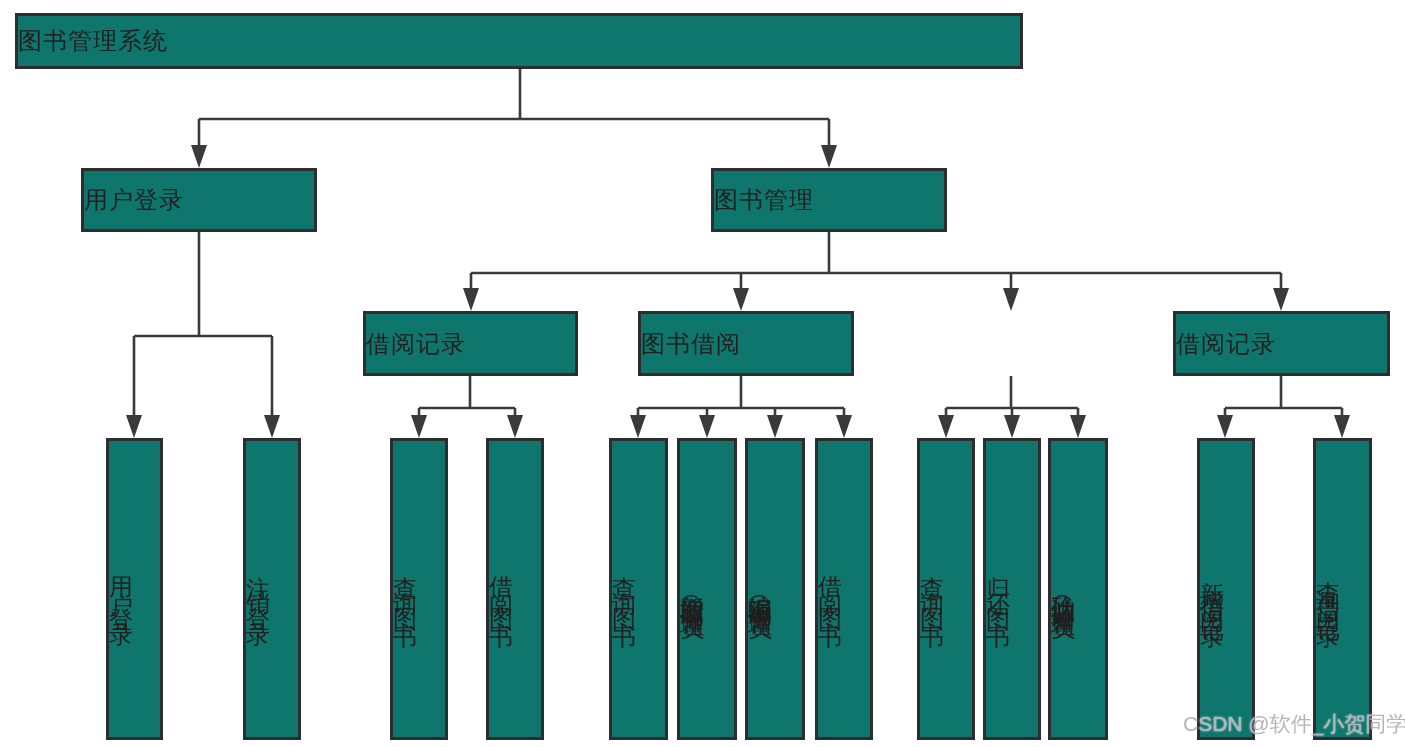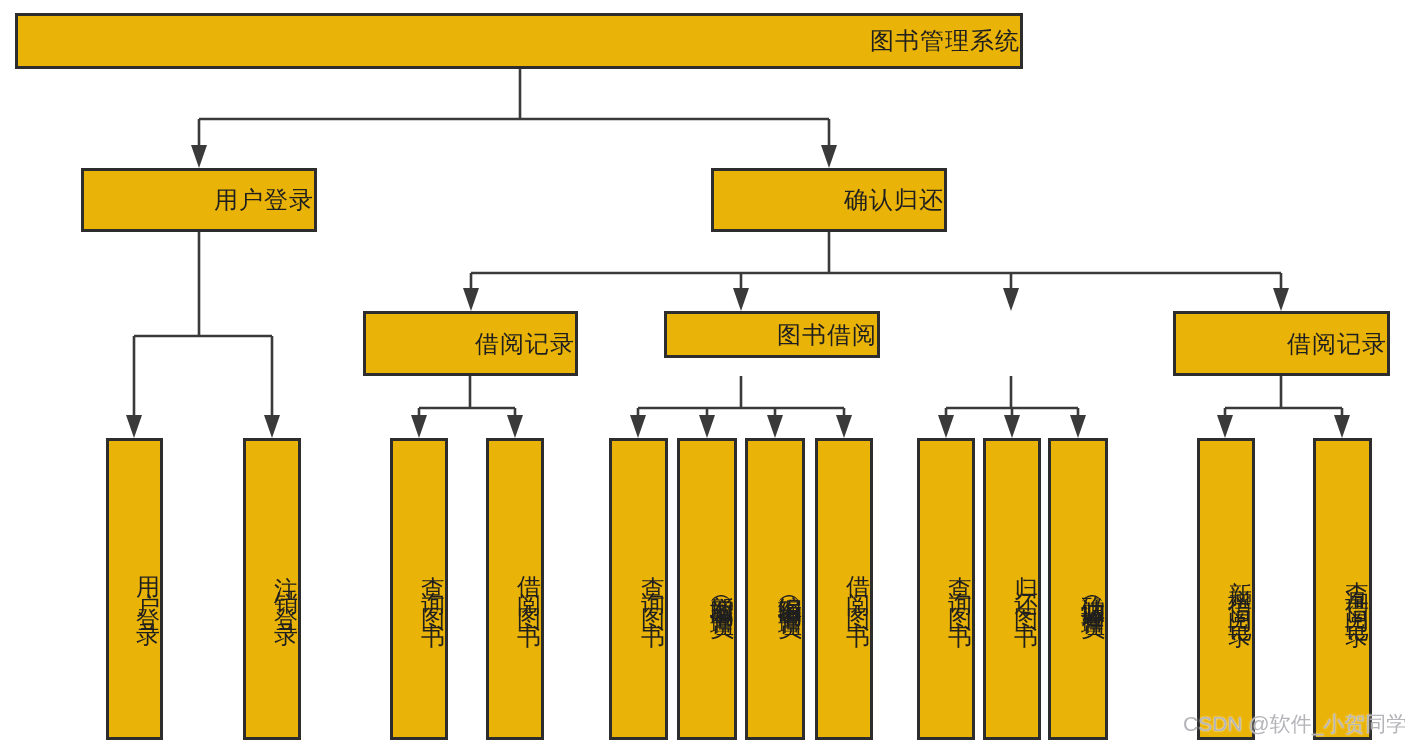--- a/index.html
+++ b/index.html
@@ -12,22 +12,22 @@
   html,body{margin:0;padding:0;background:var(--bg);}
   .canvas{
     position:relative;width:1405px;height:747px;background:var(--bg);
     font-family:"Liberation Sans","DejaVu Sans",sans-serif;color:var(--text);
     overflow:hidden;
   }
   svg.connectors{position:absolute;left:0;top:0;z-index:0;}
   .connectors path{stroke:var(--line);stroke-width:2.6;fill:none;}
   .connectors .ah{fill:var(--line);stroke:none;}
   .node{
-    position:absolute;background:#eab308;border:3px solid var(--border);
-    display:flex;align-items:center;justify-content:flex-end;
+    position:absolute;background:#0f766e;border:3px solid var(--border);
+    display:flex;align-items:center;justify-content:flex-start;
     box-sizing:border-box;z-index:1;
   }
   .h-label{font-size:24px;letter-spacing:1px;white-space:nowrap;}
   .v-label{
     writing-mode:vertical-rl;text-orientation:mixed;
     font-size:24px;line-height:1;white-space:nowrap;
   }
   .sp-lg{letter-spacing:16px;}
   .sp-md{letter-spacing:9px;}
   .sp-sm{letter-spacing:3px;}
@@ -84,27 +84,27 @@
   </svg>
 
   <div class="node" style="left:15px;top:13px;width:1008px;height:56px">
     <span class="h-label">图书管理系统</span>
   </div>
 
   <div class="node" style="left:81px;top:168px;width:236px;height:64px">
     <span class="h-label">用户登录</span>
   </div>
   <div class="node" style="left:711px;top:168px;width:236px;height:64px">
-    <span class="h-label">确认归还</span>
+    <span class="h-label">图书管理</span>
   </div>
 
   <div class="node" style="left:363px;top:311px;width:215px;height:65px">
     <span class="h-label">借阅记录</span>
   </div>
-  <div class="node" style="left:664px;top:311px;width:216px;height:47px">
+  <div class="node" style="left:638px;top:311px;width:216px;height:65px">
     <span class="h-label">图书借阅</span>
   </div>
   <div class="node" style="left:1173px;top:311px;width:217px;height:65px">
     <span class="h-label">借阅记录</span>
   </div>
 
   <div class="node" style="left:106px;top:438px;width:57px;height:302px">
     <span class="v-label sp-lg">用户登录</span>
   </div>
   <div class="node" style="left:243px;top:438px;width:58px;height:302px">

